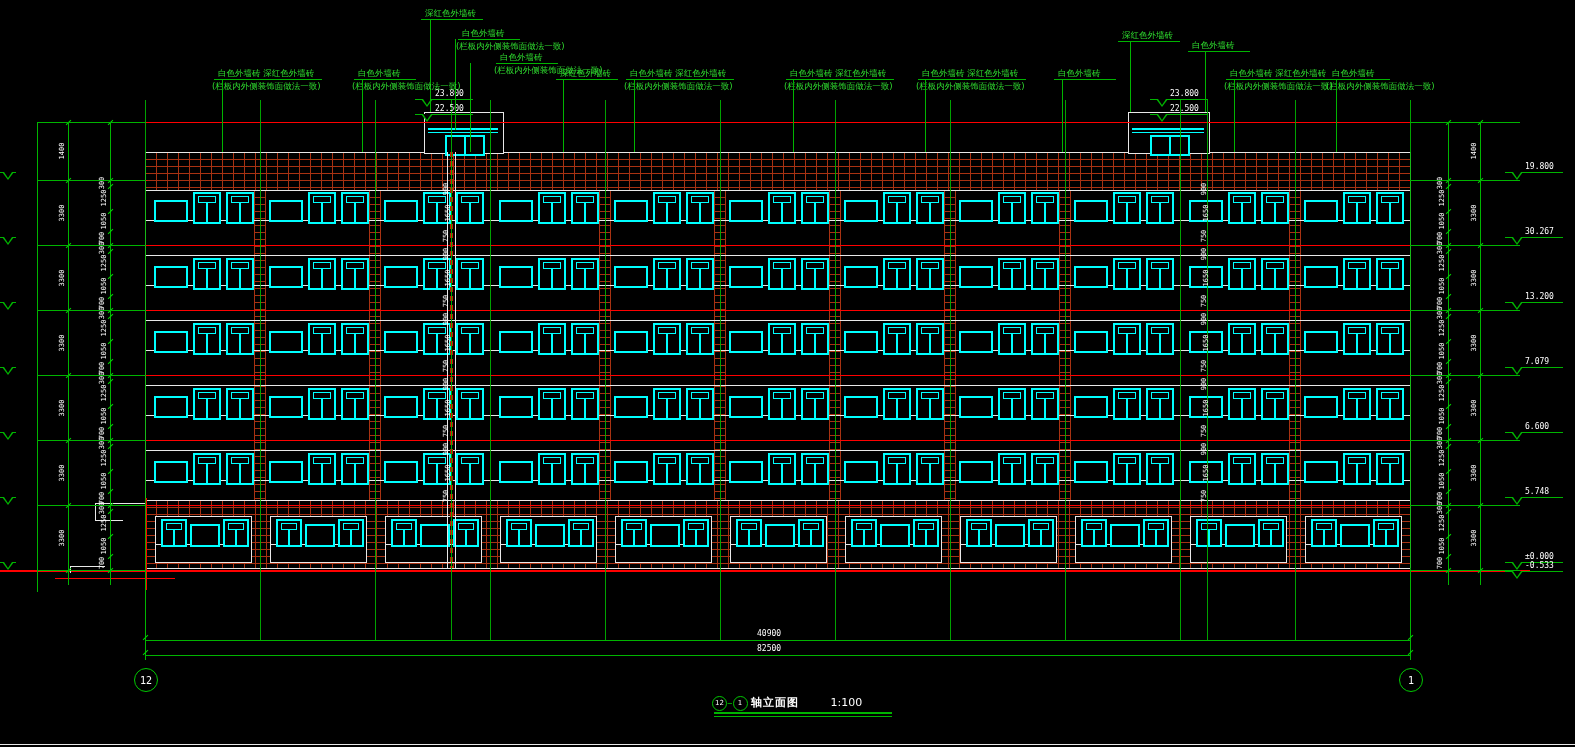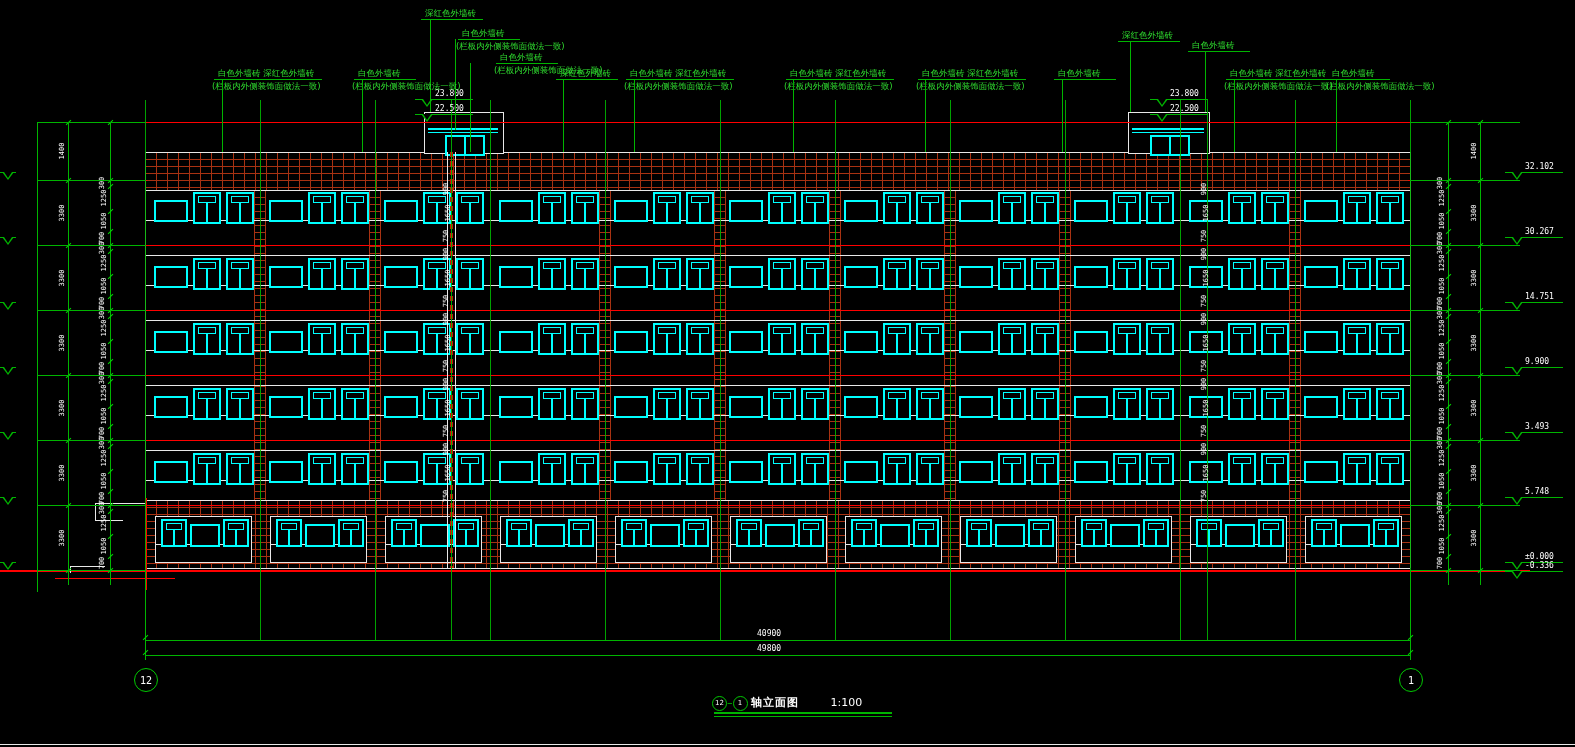--- a/index.html
+++ b/index.html
@@ -729,56 +729,56 @@
       <div class="vline green" style="left: 1207px; top: 100px; height: 540px; opacity: 0.9;"></div>
       <div class="hline white" style="left: 95px; top: 503px; width: 50px;"></div>
       <div class="vline white" style="left: 95px; top: 503px; height: 17px;"></div>
       <div class="hline white" style="left: 95px; top: 520px; width: 28px;"></div>
       <div class="hline white" style="left: 70px; top: 566px; width: 35px;"></div>
       <div class="vline white" style="left: 70px; top: 566px; height: 7px;"></div>
       <div class="hline green" style="left: 1505px; top: 172px; width: 58px;"></div>
       <div class="tri" style="left: 1511px; top: 172px;">
         <i></i>
       </div>
-      <div class="dimtxt" style="left: 1525px; top: 162px;">32.102</div>
+      <div class="dimtxt" style="left: 1525px; top: 162px;">19.800</div>
       <div class="hline green" style="left: 1505px; top: 237px; width: 58px;"></div>
       <div class="tri" style="left: 1511px; top: 237px;">
         <i></i>
       </div>
       <div class="dimtxt" style="left: 1525px; top: 227px;">30.267</div>
       <div class="hline green" style="left: 1505px; top: 302px; width: 58px;"></div>
       <div class="tri" style="left: 1511px; top: 302px;">
         <i></i>
       </div>
-      <div class="dimtxt" style="left: 1525px; top: 292px;">14.751</div>
+      <div class="dimtxt" style="left: 1525px; top: 292px;">13.200</div>
       <div class="hline green" style="left: 1505px; top: 367px; width: 58px;"></div>
       <div class="tri" style="left: 1511px; top: 367px;">
         <i></i>
       </div>
-      <div class="dimtxt" style="left: 1525px; top: 357px;">9.900</div>
+      <div class="dimtxt" style="left: 1525px; top: 357px;">7.079</div>
       <div class="hline green" style="left: 1505px; top: 432px; width: 58px;"></div>
       <div class="tri" style="left: 1511px; top: 432px;">
         <i></i>
       </div>
-      <div class="dimtxt" style="left: 1525px; top: 422px;">3.493</div>
+      <div class="dimtxt" style="left: 1525px; top: 422px;">6.600</div>
       <div class="hline green" style="left: 1505px; top: 497px; width: 58px;"></div>
       <div class="tri" style="left: 1511px; top: 497px;">
         <i></i>
       </div>
       <div class="dimtxt" style="left: 1525px; top: 487px;">5.748</div>
       <div class="hline green" style="left: 1505px; top: 562px; width: 58px;"></div>
       <div class="tri" style="left: 1511px; top: 562px;">
         <i></i>
       </div>
       <div class="dimtxt" style="left: 1525px; top: 552px;">±0.000</div>
       <div class="hline green" style="left: 1505px; top: 571px; width: 58px;"></div>
       <div class="tri" style="left: 1511px; top: 571px;">
         <i></i>
       </div>
-      <div class="dimtxt" style="left: 1525px; top: 561px;">-0.336</div>
+      <div class="dimtxt" style="left: 1525px; top: 561px;">-0.533</div>
       <div class="hline green" style="left: 415px; top: 99px; width: 58px;"></div>
       <div class="tri" style="left: 421px; top: 99px;">
         <i></i>
       </div>
       <div class="dimtxt" style="left: 435px; top: 89px;">23.800</div>
       <div class="hline green" style="left: 415px; top: 114px; width: 58px;"></div>
       <div class="tri" style="left: 421px; top: 114px;">
         <i></i>
       </div>
       <div class="dimtxt" style="left: 435px; top: 104px;">22.500</div>
@@ -1054,21 +1054,21 @@
       <div class="vline green" style="left: 1336px; top: 79px; height: 73px;"></div>
       <div class="vline green" style="left: 145px; top: 570px; height: 90px;"></div>
       <div class="vline green" style="left: 1410px; top: 570px; height: 90px;"></div>
       <div class="hline green" style="left: 145px; top: 640px; width: 1265px;"></div>
       <div class="hline green" style="left: 145px; top: 655px; width: 1265px;"></div>
       <div class="tick" style="left: 142px; top: 637px;"></div>
       <div class="tick" style="left: 1407px; top: 637px;"></div>
       <div class="tick" style="left: 142px; top: 652px;"></div>
       <div class="tick" style="left: 1407px; top: 652px;"></div>
       <div class="dimtxt" style="left: 757px; top: 629px;">40900</div>
-      <div class="dimtxt" style="left: 757px; top: 644px;">49800</div>
+      <div class="dimtxt" style="left: 757px; top: 644px;">82500</div>
       <div class="bubble" style="left: 134px; top: 668px;">12</div>
       <div class="bubble" style="left: 1399px; top: 668px;">1</div>
       <div class="hline white" style="left: 0px; top: 744px; width: 1575px;"></div>
     </div>
   <div id="titleblk">
     <span class="tcirc">12</span><span style="color:#00c800;">–</span><span class="tcirc">1</span>
     <b style="letter-spacing:1px;">轴立面图</b>
     <span style="margin-left:28px;">1:100</span>
     <div class="hline green" style="left:2px;top:17px;width:178px;height:2px;"></div>
     <div class="hline green" style="left:2px;top:21px;width:178px;"></div>

